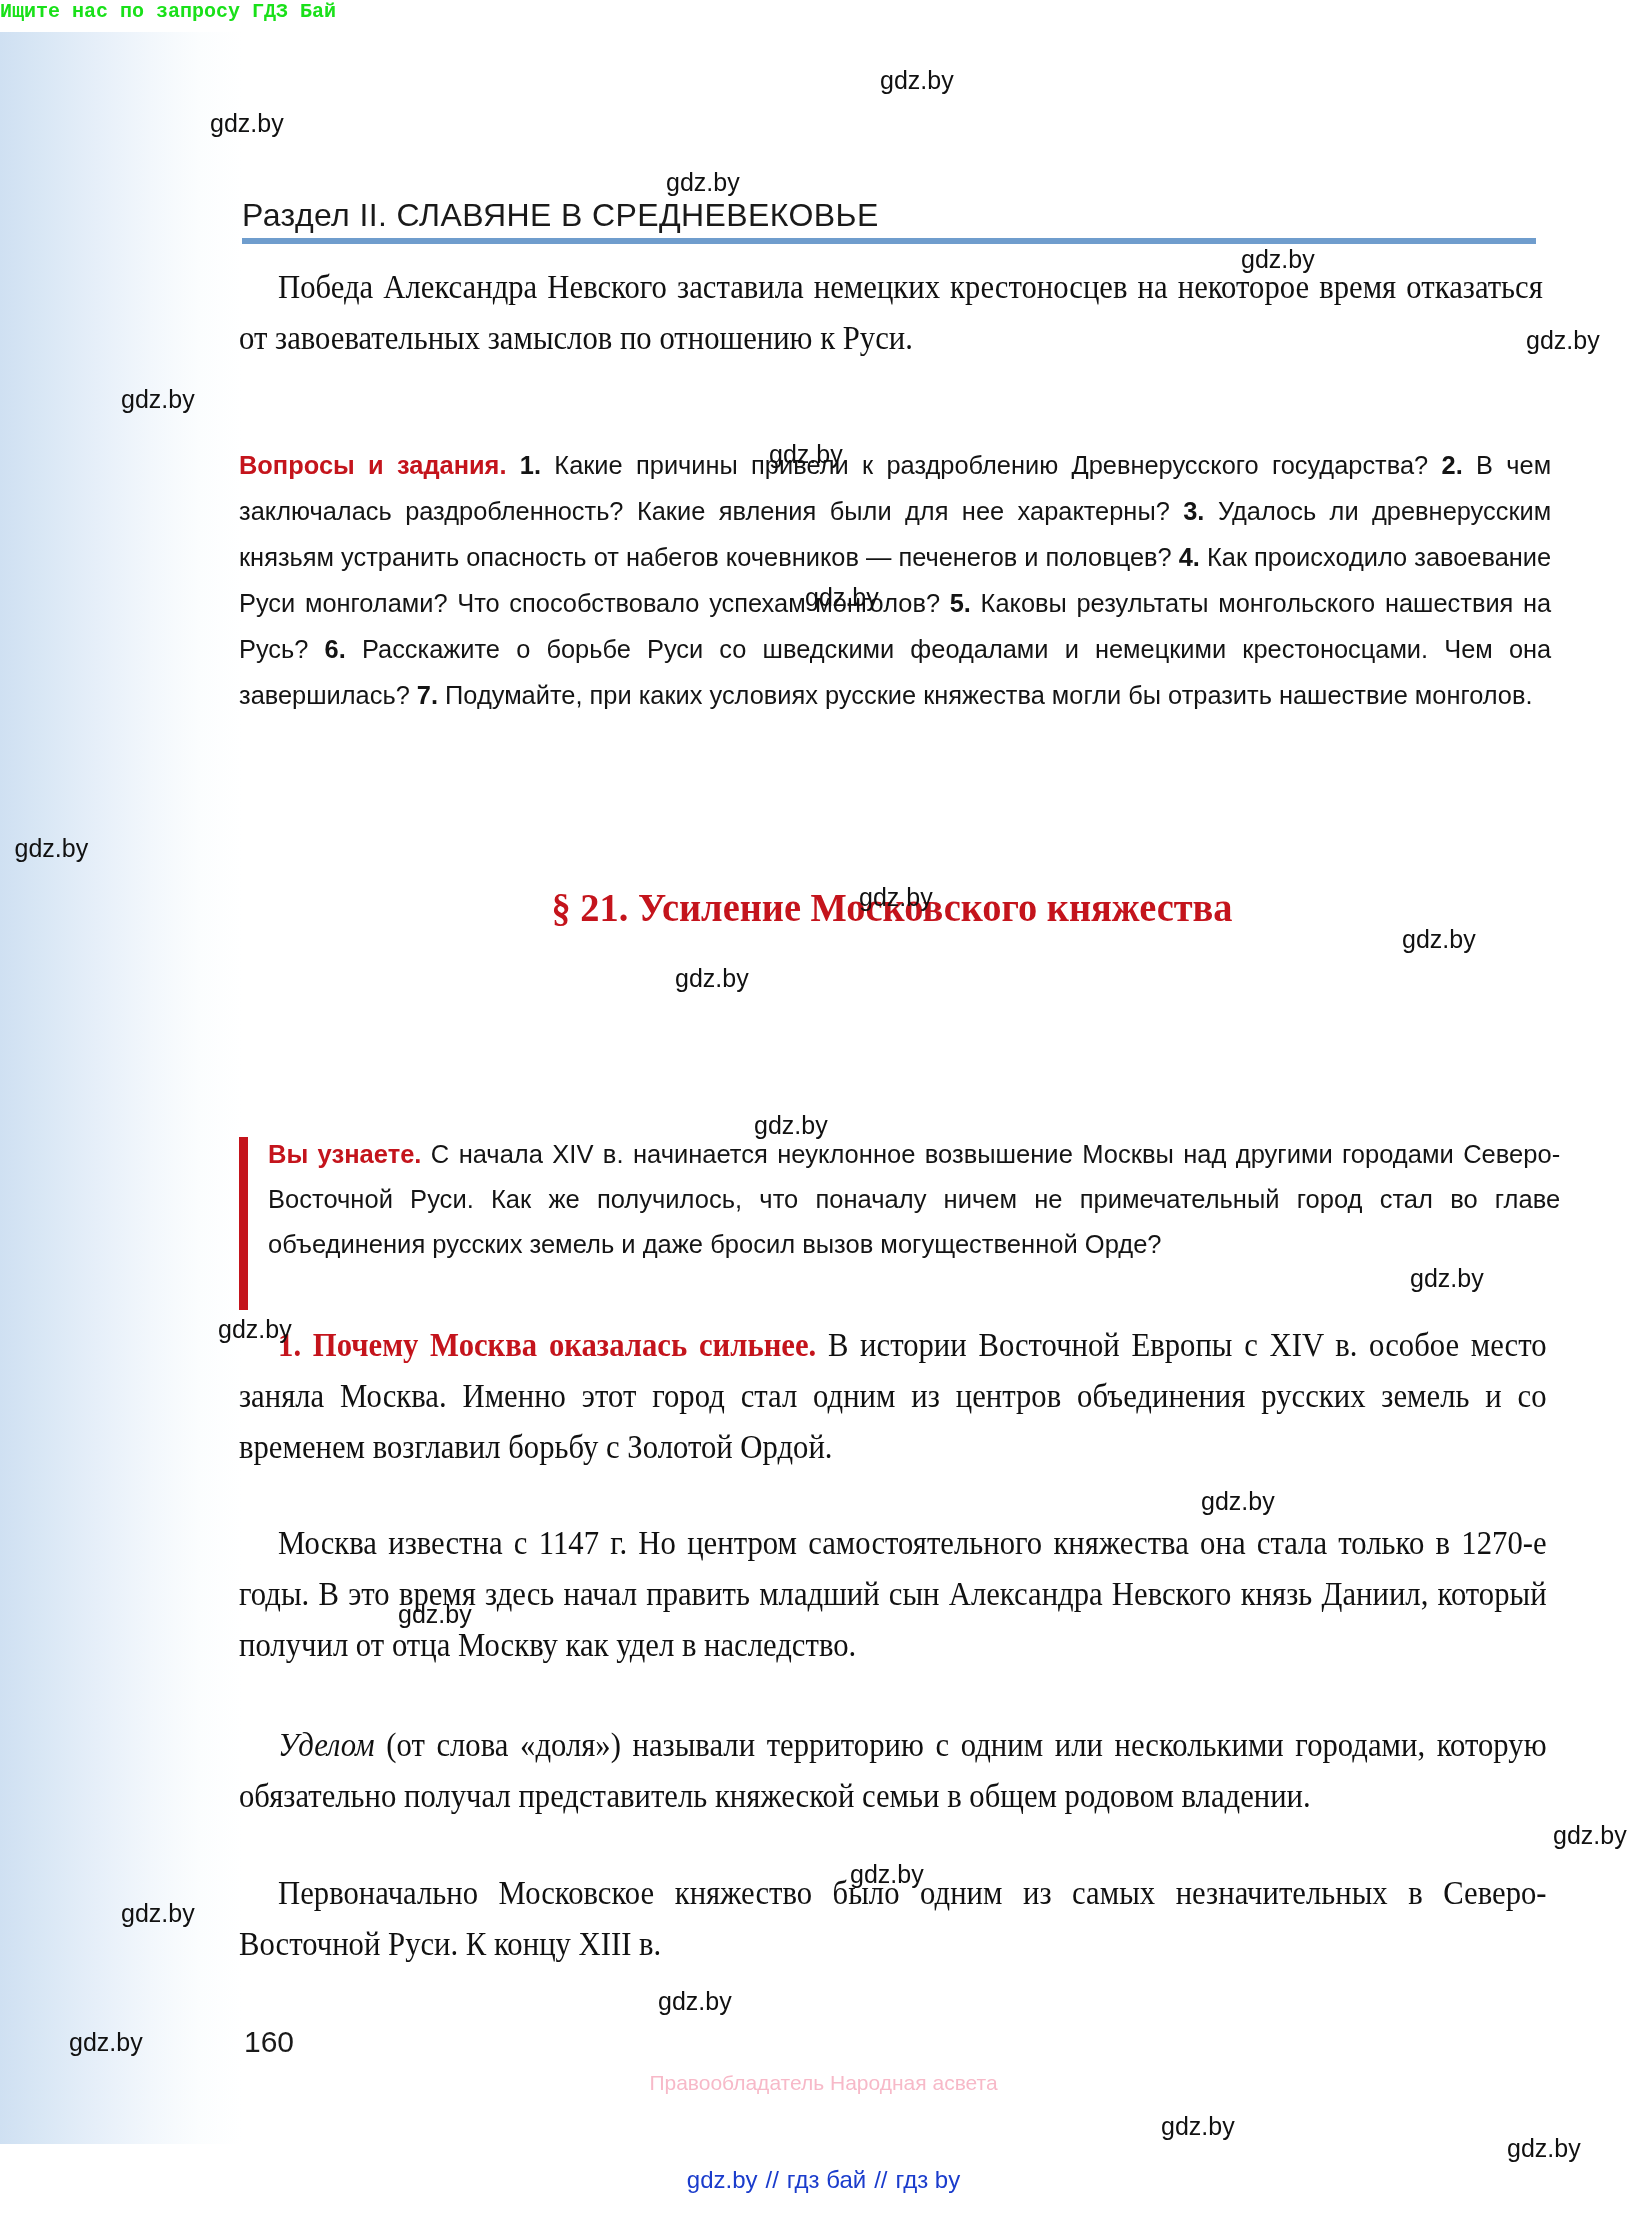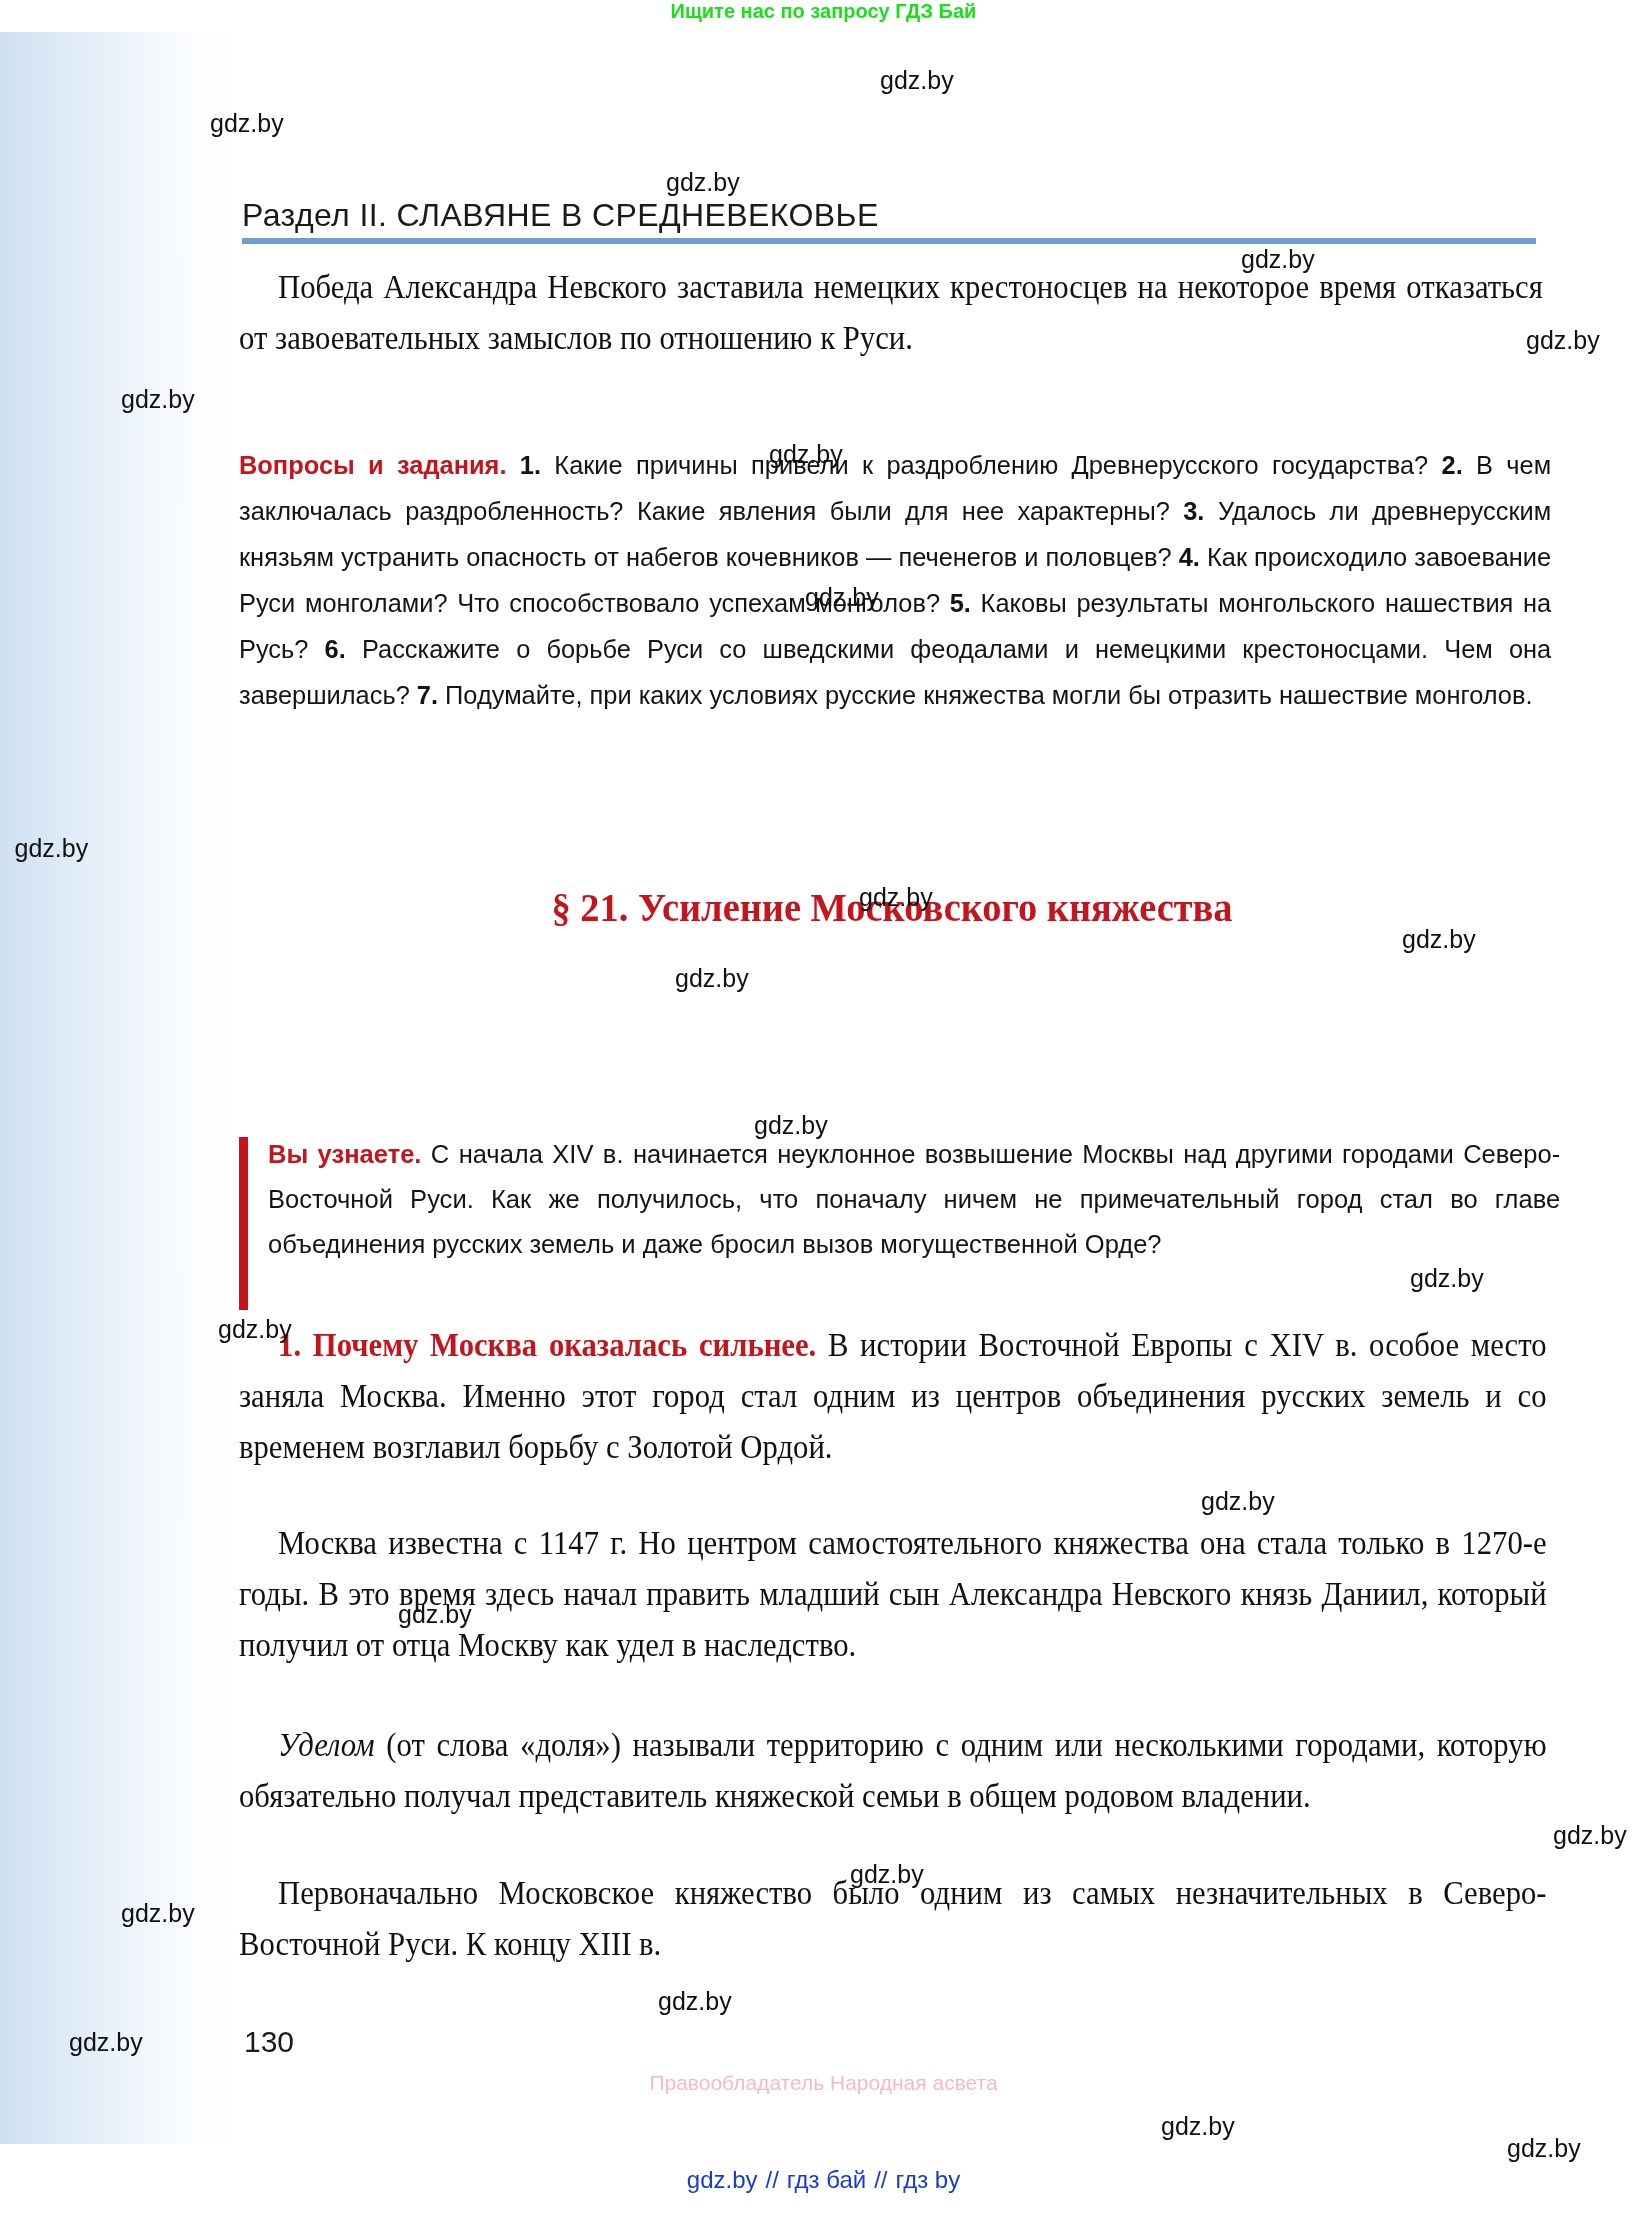--- a/index.html
+++ b/index.html
@@ -22,22 +22,21 @@
     width: 242px; height: 2112px;
     background: linear-gradient(to right,
         #cfe0f2 0%, #d9e7f5 18%, #e6eff9 40%, #f2f7fc 62%, #fbfdfe 82%, #ffffff 100%);
     pointer-events: none;
   }
 
   .banner {
     position: absolute;
     left: 0; top: 0;
     width: 1647px;
-    text-align: center;
-    font-family: Liberation Sans, sans-serif;
+    font-family: Liberation Mono, monospace;
     font-weight: bold;
     font-size: 20px;
     color: #19e019;
     letter-spacing: 0px;
   }
 
   .sheet {
     position: absolute;
     left: 0; top: 0;
     width: 1647px; height: 2216px;
@@ -214,21 +213,21 @@
   </div>
 
   <div class="serif-body" id="para-1"><span class="ind"></span><span class="red b">1. Почему Москва оказалась сильнее.</span><span> В истории Восточной Европы с XIV в. особое место заняла Москва. Именно этот город стал одним из центров объединения русских земель и со временем возглавил борьбу с Золотой Ордой.</span></div>
 
   <div class="serif-body" id="para-2"><span class="ind"></span><span>Москва известна с 1147 г. Но центром самостоятельного княжества она стала только в 1270-е годы. В это время здесь начал править младший сын Александра Невского князь Даниил, который получил от отца Москву как удел в наследство.</span></div>
 
   <div class="serif-body" id="para-3"><span class="ind"></span><span class="it">Уделом</span><span> (от слова «доля») называли территорию с одним или несколькими городами, которую обязательно получал представитель княжеской семьи в общем родовом владении.</span></div>
 
   <div class="serif-body" id="para-4"><span class="ind"></span><span>Первоначально Московское княжество было одним из самых незначительных в Северо-Восточной Руси. К концу XIII в.</span></div>
 
-  <div class="page-number">130</div>
+  <div class="page-number">160</div>
 
   <div class="copyright">Правообладатель Народная асвета</div>
 
   <div class="bottom-links"><span>gdz.by</span><span class="sep">//</span><span>гдз бай</span><span class="sep">//</span><span>гдз by</span></div>
 
   <div id="watermark-layer">
       <div class="wm" style="left: 880px; top: 66px; font-size: 25px;">gdz.by</div>
       <div class="wm" style="left: 210px; top: 109px; font-size: 25px;">gdz.by</div>
       <div class="wm" style="left: 666px; top: 168px; font-size: 25px;">gdz.by</div>
       <div class="wm" style="left: 1241px; top: 245px; font-size: 25px;">gdz.by</div>

